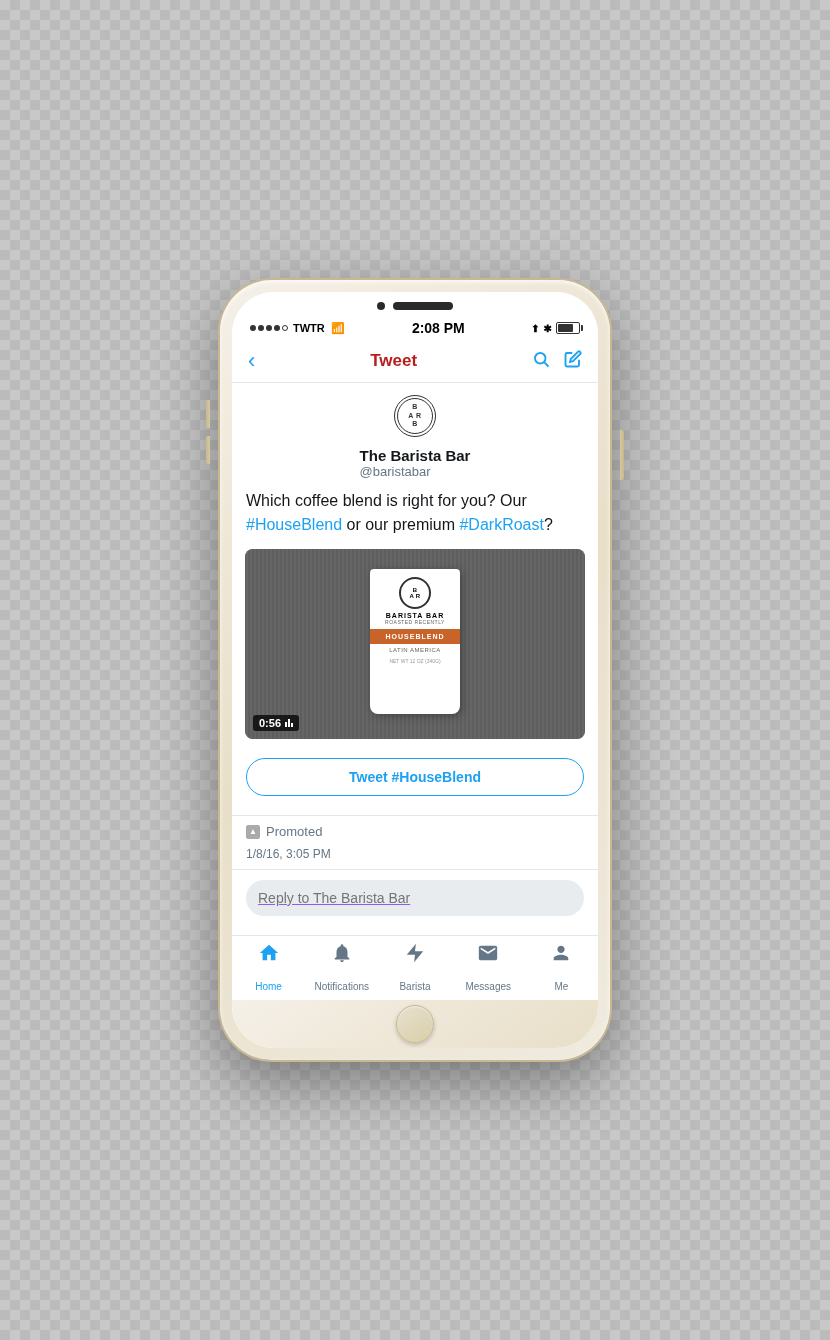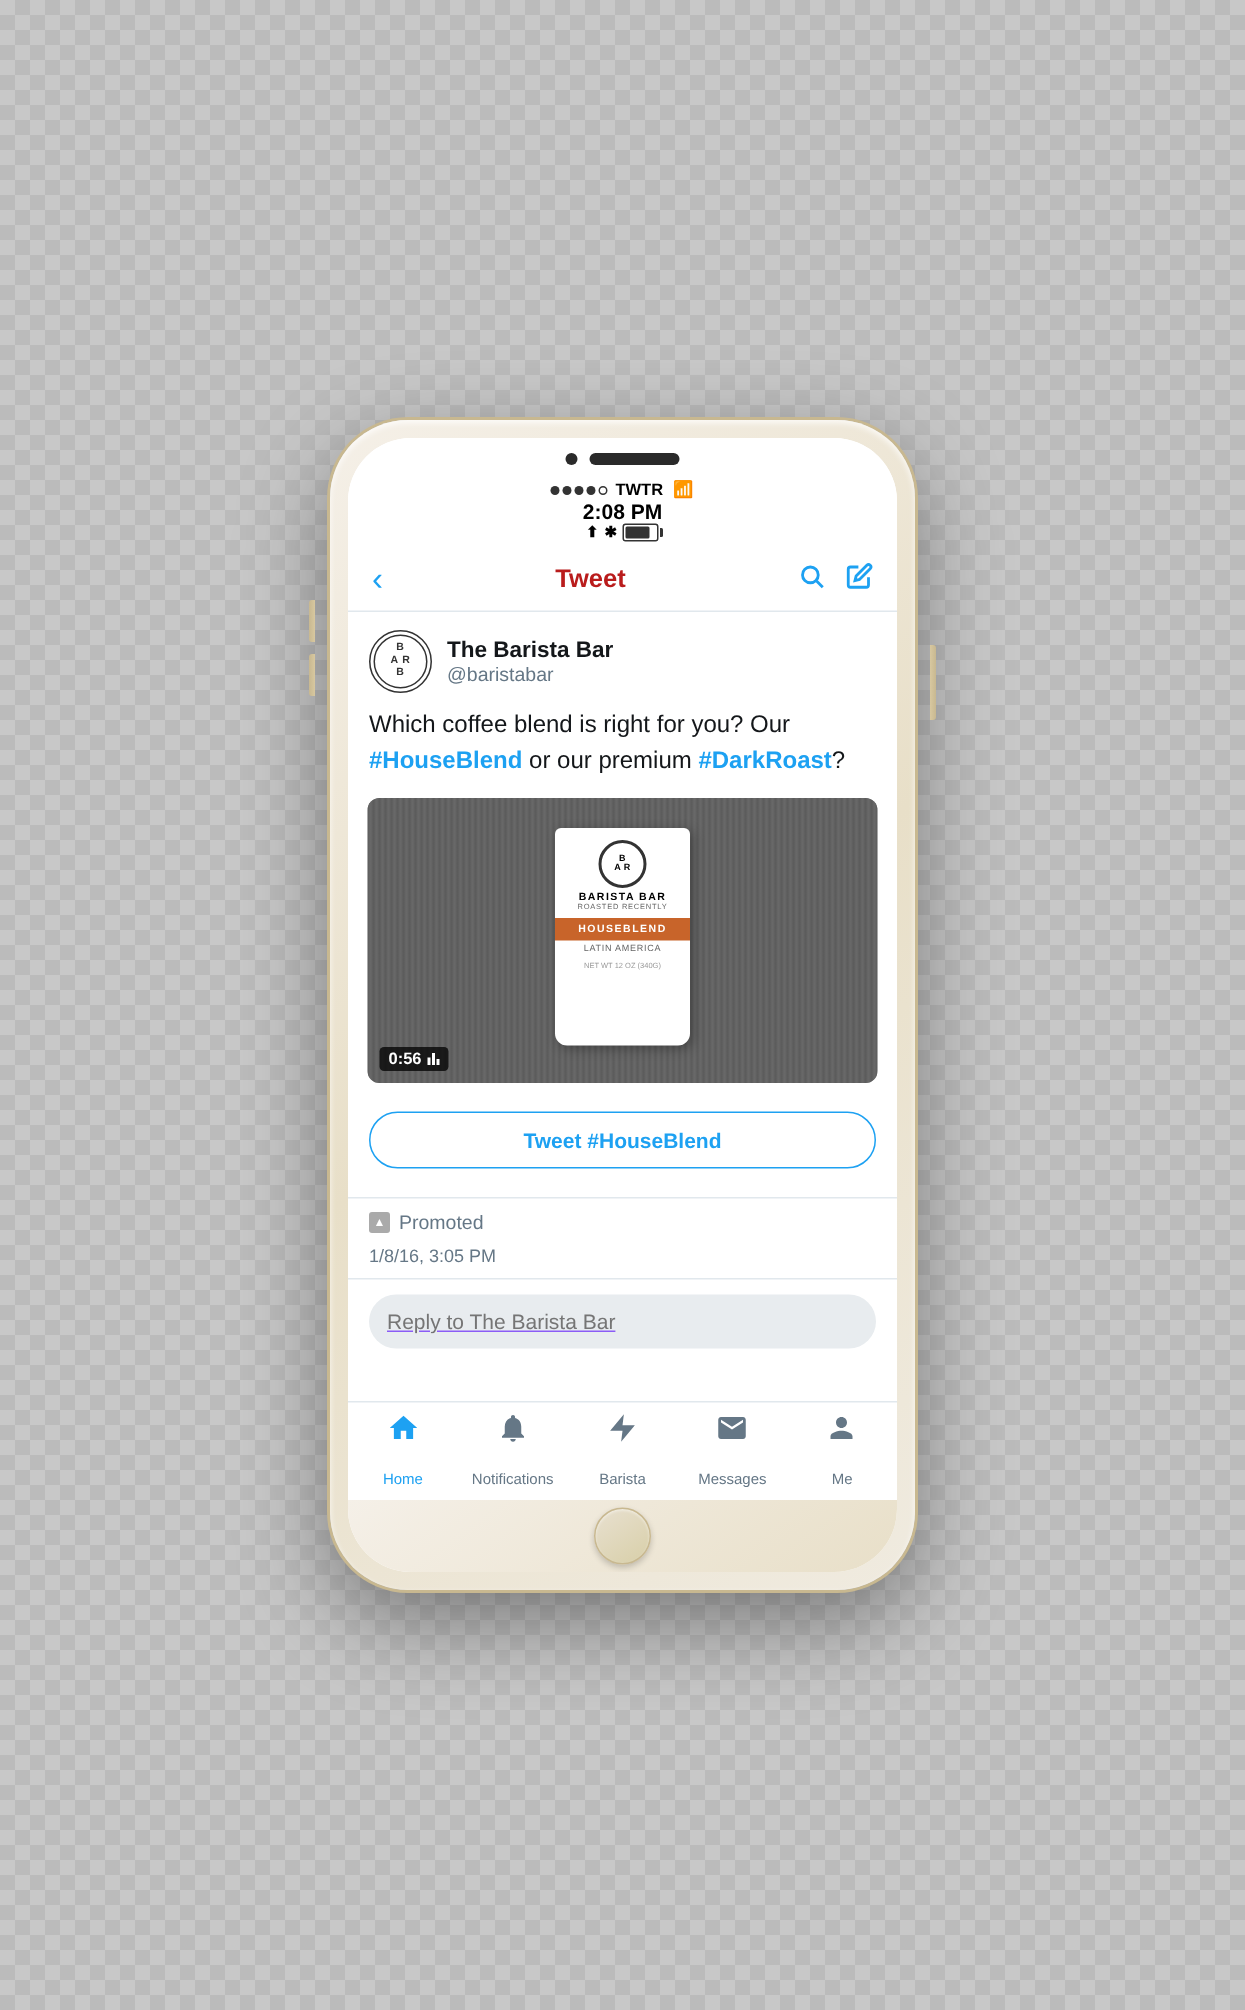--- a/index.html
+++ b/index.html
@@ -74,21 +74,20 @@
 
     
     .status-bar {
       background: white;
       padding: 28px 18px 4px 18px;
       display: flex;
       align-items: center;
       justify-content: space-between;
       font-size: 12px;
       font-weight: 600;
-      flex-direction: column;
     }
 
     .status-left {
       display: flex;
       align-items: center;
       gap: 3px;
     }
 
     .signal-dots {
       display: flex;
@@ -202,20 +201,21 @@
       overflow-y: auto;
       overflow-x: hidden;
     }
 
     
     .tweet-header {
       display: flex;
       align-items: center;
       padding: 12px 14px 6px 14px;
       gap: 10px;
+      flex-direction: column;
     }
 
     .avatar {
       width: 42px;
       height: 42px;
       border-radius: 50%;
       border: 1.5px solid #333;
       display: flex;
       align-items: center;
       justify-content: center;
@@ -262,21 +262,21 @@
 
     .tweet-text {
       padding: 4px 14px 12px 14px;
       font-size: 16px;
       line-height: 1.5;
       color: #14171a;
     }
 
     .tweet-text .hashtag {
       color: #1da1f2;
-      font-weight: 700;
+      font-weight: 400;
     }
 
     
     .video-container {
       margin: 0 13px;
       position: relative;
       background: #888;
       border-radius: 8px;
       overflow: hidden;
       height: 190px;

